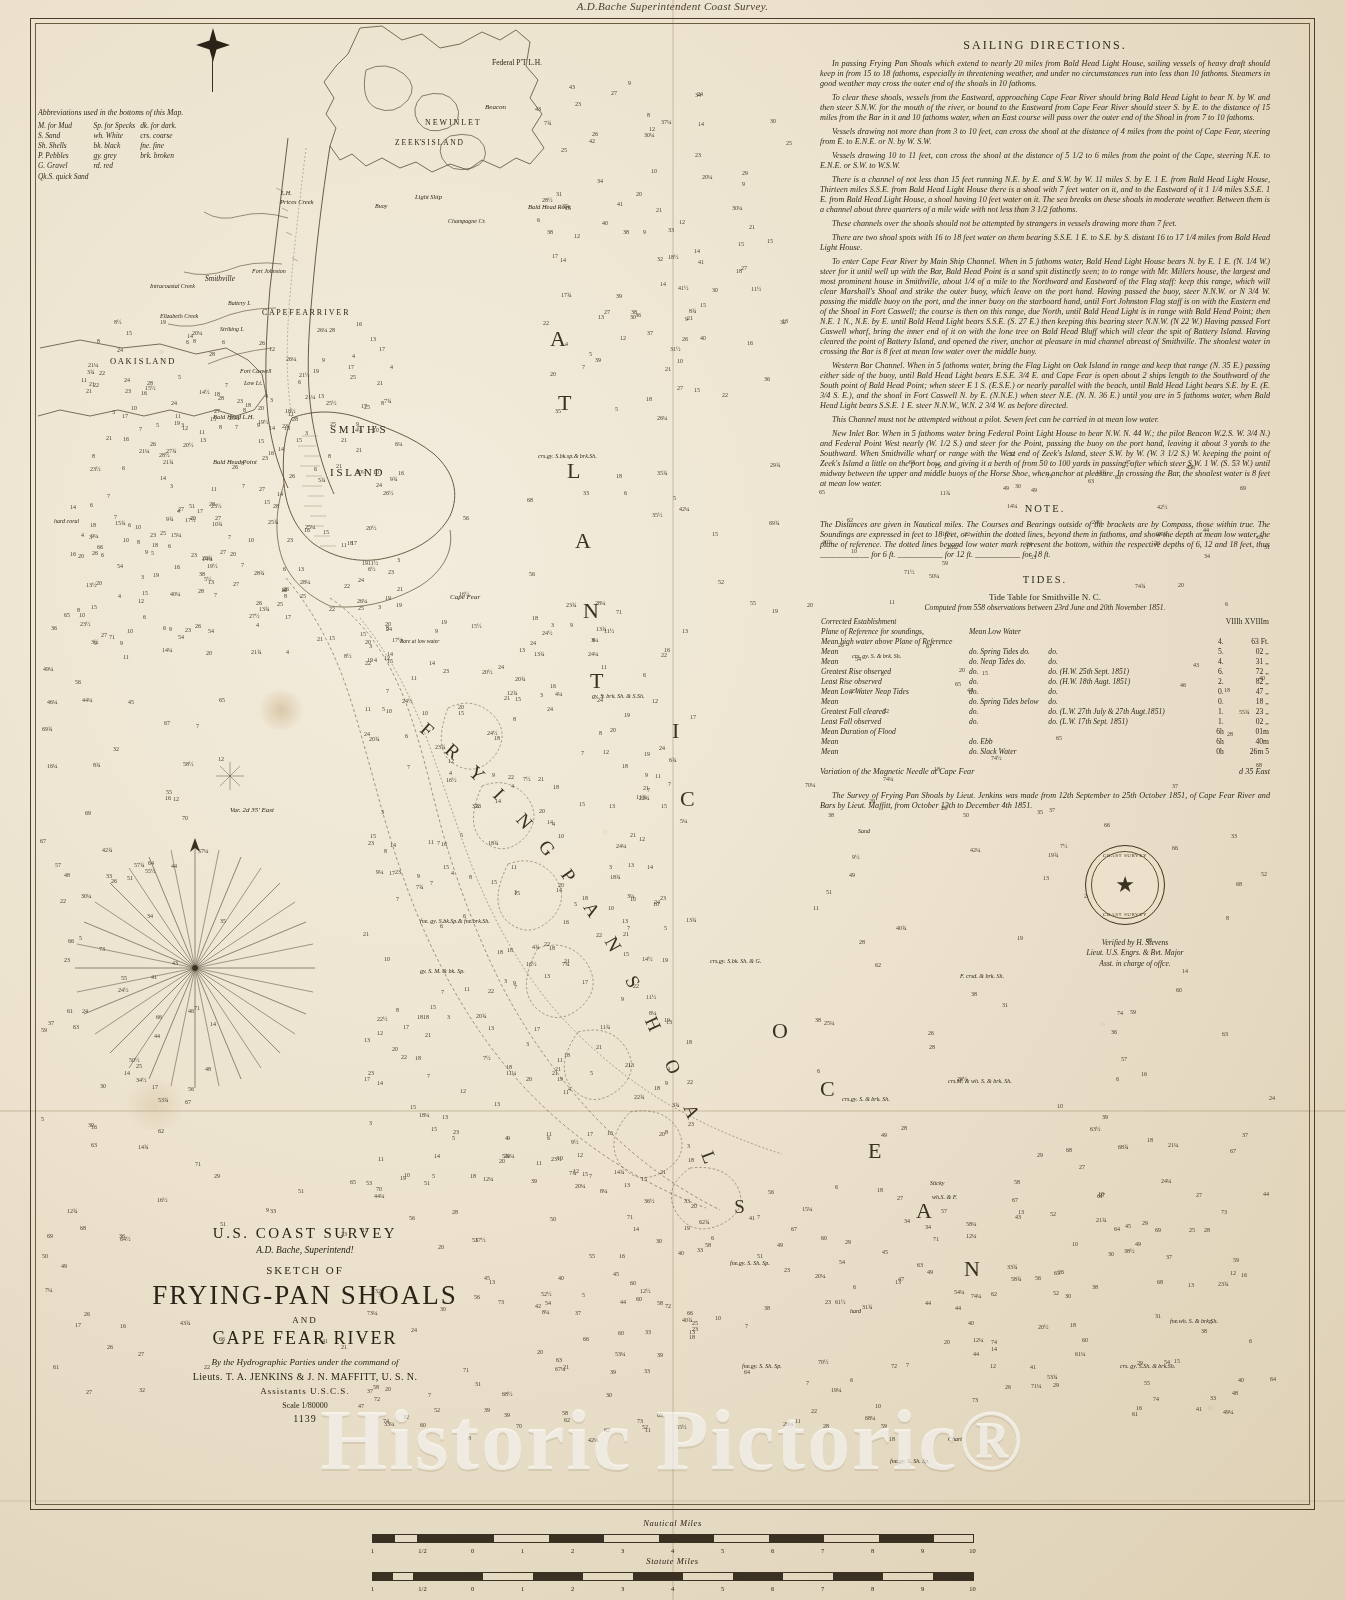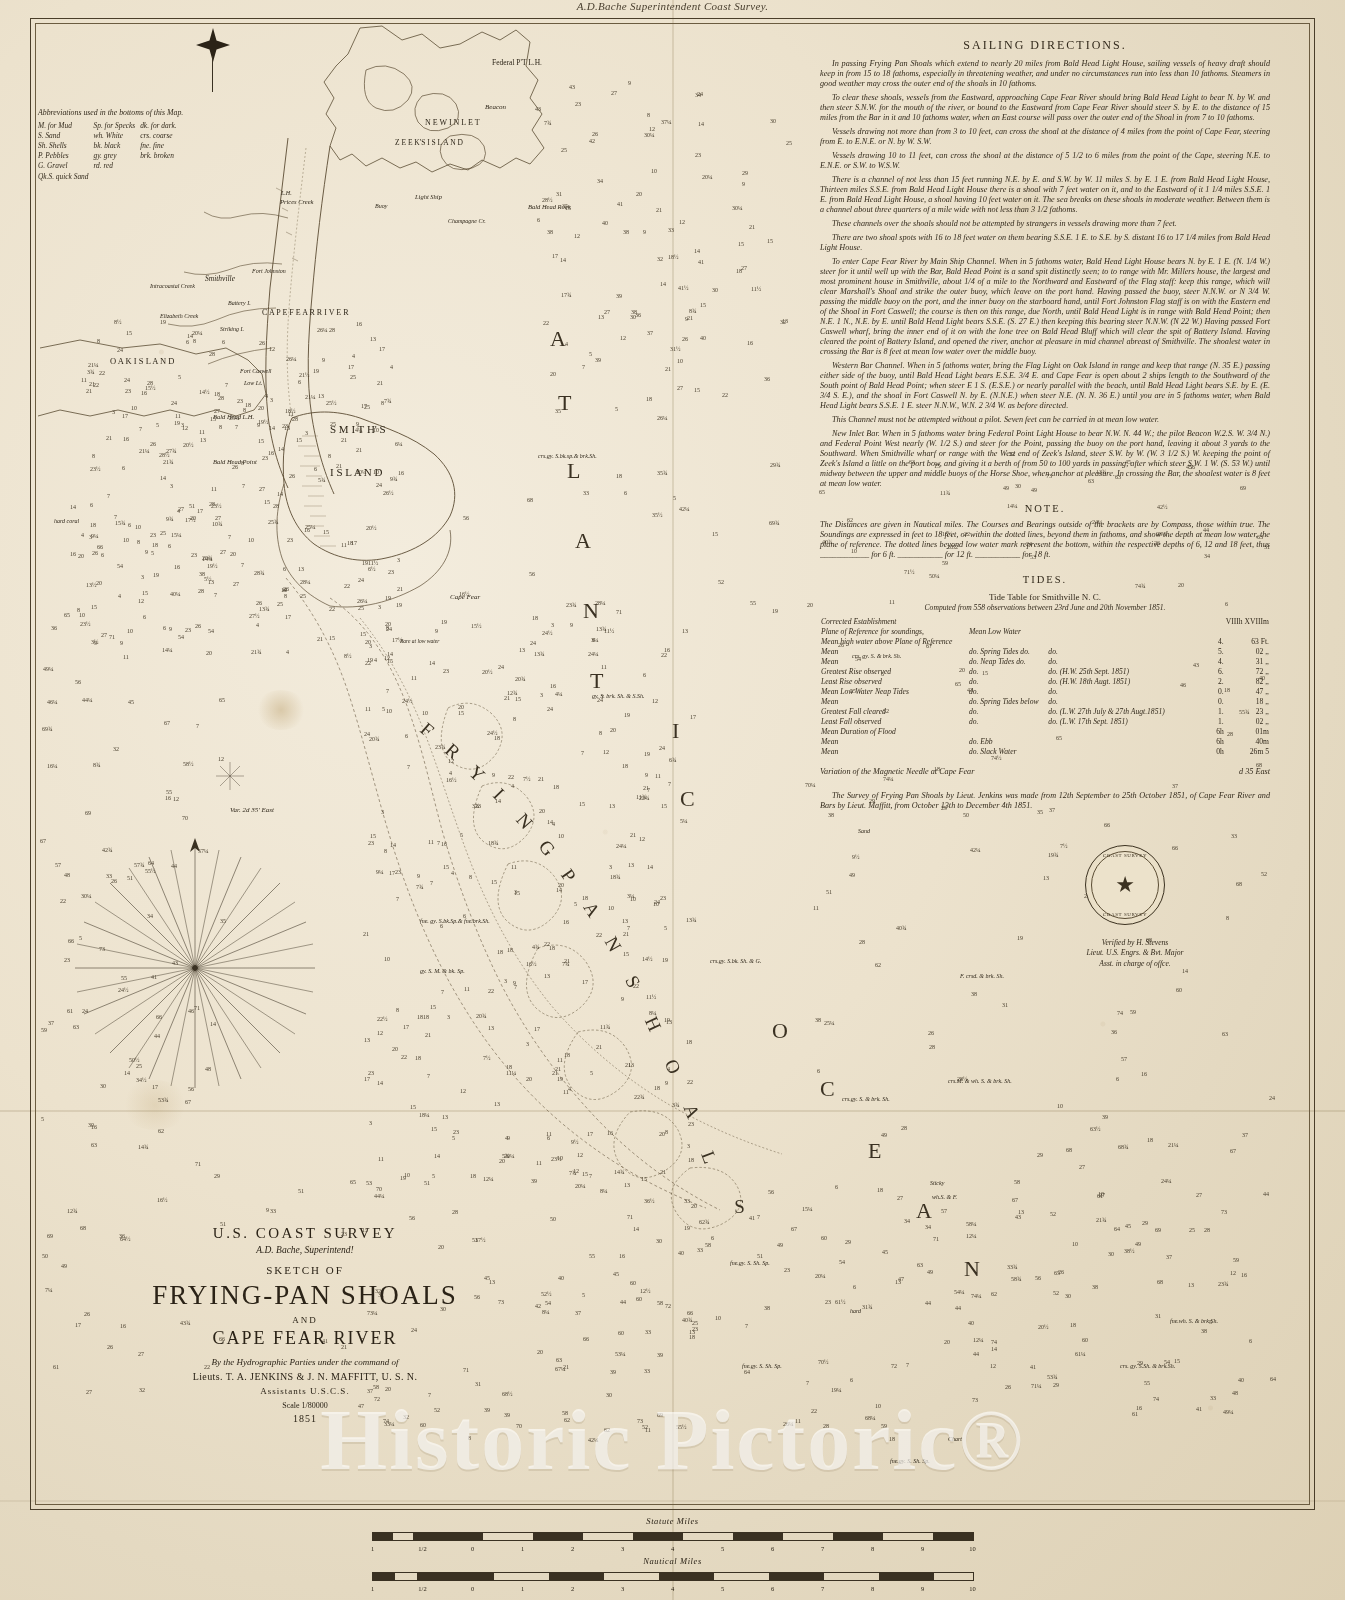--- a/index.html
+++ b/index.html
@@ -1631,24 +1631,51 @@
     <div class="t1">U.S. COAST SURVEY</div>
     <div class="t2">A.D. Bache, Superintend!</div>
     <div class="t3">SKETCH OF</div>
     <div class="t4">FRYING-PAN SHOALS</div>
     <div class="t5">AND</div>
     <div class="t6">CAPE FEAR RIVER</div>
     <div class="t7">By the Hydrographic Parties under the command of</div>
     <div class="t8">Lieuts. T. A. JENKINS &amp; J. N. MAFFITT, U. S. N.</div>
     <div class="t9">Assistants U.S.C.S.</div>
     <div class="t10">Scale 1/80000</div>
-    <div class="t11">1851</div>
+    <div class="t11">1139</div>
   </div>
 
   <div class="scalewrap">
+    <div style="margin-top:2px">
+      <div class="scaletitle">Nautical Miles</div>
+      <div class="bar" id="bar-nautical" style="width:600px;">
+        <div class="barseg" style="left:0px;width:22px;"></div>
+        <div class="barseg" style="left:44px;width:22px;"></div>
+        <div class="barseg" style="left:66px;width:55px;"></div>
+        <div class="barseg" style="left:176px;width:55px;"></div>
+        <div class="barseg" style="left:286px;width:55px;"></div>
+        <div class="barseg" style="left:396px;width:55px;"></div>
+        <div class="barseg" style="left:506px;width:55px;"></div>
+      </div>
+      <div class="barnums" id="ticks-nautical" style="width:600px;margin:0 auto;">
+          <span style="left: 0px;">1</span>
+          <span style="left: 50px;">1/2</span>
+          <span style="left: 100px;">0</span>
+          <span style="left: 150px;">1</span>
+          <span style="left: 200px;">2</span>
+          <span style="left: 250px;">3</span>
+          <span style="left: 300px;">4</span>
+          <span style="left: 350px;">5</span>
+          <span style="left: 400px;">6</span>
+          <span style="left: 450px;">7</span>
+          <span style="left: 500px;">8</span>
+          <span style="left: 550px;">9</span>
+          <span style="left: 600px;">10</span>
+        </div>
+    </div>
     <div>
       <div class="scaletitle">Statute Miles</div>
       <div class="bar" id="bar-statute" style="width:600px;">
         <div class="barseg" style="left:0px;width:20px;"></div>
         <div class="barseg" style="left:40px;width:20px;"></div>
         <div class="barseg" style="left:60px;width:50px;"></div>
         <div class="barseg" style="left:160px;width:50px;"></div>
         <div class="barseg" style="left:260px;width:50px;"></div>
         <div class="barseg" style="left:360px;width:50px;"></div>
         <div class="barseg" style="left:460px;width:50px;"></div>
@@ -1663,45 +1690,18 @@
           <span style="left: 250px;">3</span>
           <span style="left: 300px;">4</span>
           <span style="left: 350px;">5</span>
           <span style="left: 400px;">6</span>
           <span style="left: 450px;">7</span>
           <span style="left: 500px;">8</span>
           <span style="left: 550px;">9</span>
           <span style="left: 600px;">10</span>
         </div>
     </div>
-    <div style="margin-top:2px">
-      <div class="scaletitle">Nautical Miles</div>
-      <div class="bar" id="bar-nautical" style="width:600px;">
-        <div class="barseg" style="left:0px;width:22px;"></div>
-        <div class="barseg" style="left:44px;width:22px;"></div>
-        <div class="barseg" style="left:66px;width:55px;"></div>
-        <div class="barseg" style="left:176px;width:55px;"></div>
-        <div class="barseg" style="left:286px;width:55px;"></div>
-        <div class="barseg" style="left:396px;width:55px;"></div>
-        <div class="barseg" style="left:506px;width:55px;"></div>
-      </div>
-      <div class="barnums" id="ticks-nautical" style="width:600px;margin:0 auto;">
-          <span style="left: 0px;">1</span>
-          <span style="left: 50px;">1/2</span>
-          <span style="left: 100px;">0</span>
-          <span style="left: 150px;">1</span>
-          <span style="left: 200px;">2</span>
-          <span style="left: 250px;">3</span>
-          <span style="left: 300px;">4</span>
-          <span style="left: 350px;">5</span>
-          <span style="left: 400px;">6</span>
-          <span style="left: 450px;">7</span>
-          <span style="left: 500px;">8</span>
-          <span style="left: 550px;">9</span>
-          <span style="left: 600px;">10</span>
-        </div>
-    </div>
   </div>
 
   <div class="wm">
     <span>Historic Pictoric</span><span>®</span>
   </div>
 </div>
 
 </body></html>

